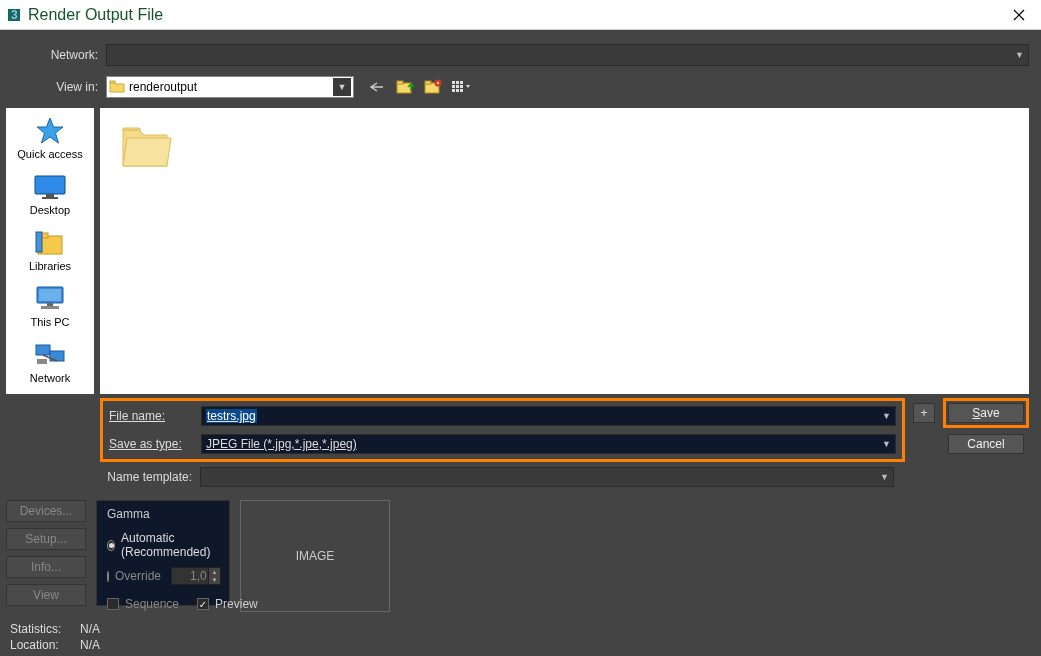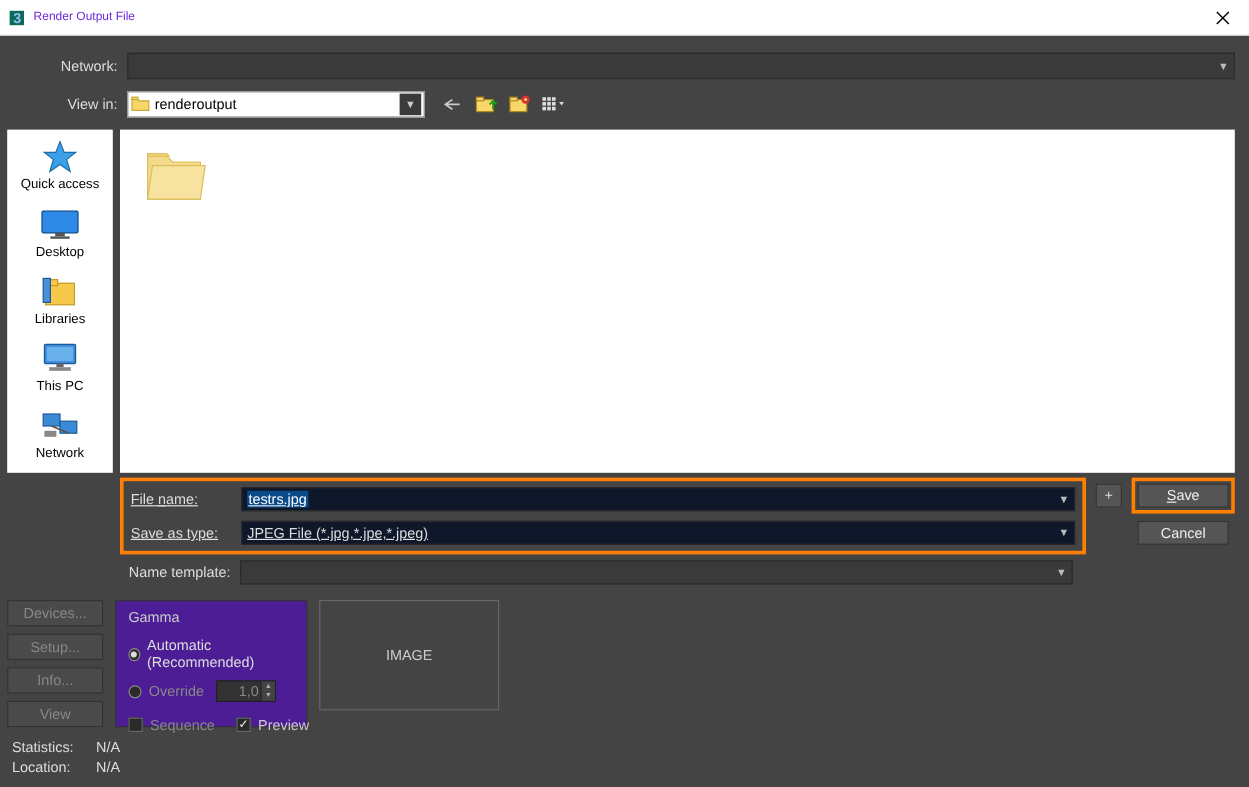--- a/index.html
+++ b/index.html
@@ -1,20 +1,20 @@
 <!DOCTYPE html>
 <html><head>
 <meta charset="utf-8">
 <style>
   * { box-sizing: border-box; margin: 0; padding: 0; font-family: "Segoe UI", Tahoma, sans-serif; font-size: 12px; }
   body { background: #222; width: 1041px; height: 656px; overflow: hidden; }
   .window { width: 1041px; height: 656px; background: #fff; display: flex; flex-direction: column; }
   .titlebar { height: 30px; background: #fff; display: flex; align-items: center; padding: 0 0 0 6px; border-bottom: 1px solid #ccc; }
   .titlebar .app-icon { width: 16px; height: 16px; margin-right: 6px; display:flex; align-items:center; justify-content:center;}
-  .titlebar .title { flex: 1; color: #6d28d9; font-size: 10px; }
+  .titlebar .title { flex: 1; color: #14532d; font-size: 16px; }
   .titlebar .close { width: 44px; height: 29px; display:flex; align-items:center; justify-content:center; color:#000; font-size:14px; }
   .body { flex: 1; background: #444; display:flex; flex-direction:column; padding: 6px 12px 6px 6px; color:#e0e0e0; }
 
   .row-history, .row-savein { display:flex; align-items:center; height:26px; margin-top:6px; }
   .row-history .lbl, .row-savein .lbl { width: 100px; text-align:right; padding-right:8px; color:#ddd; }
   .history-dd { flex:1; height:22px; background:#3a3a3a; border:1px solid #2a2a2a; display:flex; align-items:center; justify-content:flex-end; padding-right:4px; color:#ccc; }
   .dd-arrow { font-size:9px; color:#bbb; }
 
   .savein-combo { width: 248px; height:22px; background:#fff; border:1px solid #888; display:flex; align-items:center; padding:0 2px; color:#000; }
   .savein-combo .folder-mini { margin-right:4px; }
@@ -47,33 +47,33 @@
 
   .nt-row { display:flex; align-items:center; height:22px; margin-top:4px; margin-left:94px;}
   .nt-row .flabel { width:100px; text-align:right; padding-right:8px; color:#ddd;}
   .nt-row .finput { flex:1; height:20px; background:#3a3a3a; border:1px solid #2a2a2a; position:relative; max-width:694px;}
   .nt-row .finput .ddar{ position:absolute; right:4px; top:4px; font-size:9px; color:#bbb;}
 
   .bottom { display:flex; margin-top:12px; gap:10px; }
   .leftbtns { display:flex; flex-direction:column; gap:6px; width:80px;}
   .graybtn { height:22px; background:#4a4a4a; border:1px solid #333; color:#888; display:flex; align-items:center; justify-content:center; }
 
-  .gamma { border:1px solid #333; background:#4c1d95; padding:6px 10px; width:160px; height:106px; display:flex; flex-direction:column; gap:8px; position:relative;}
+  .gamma { border:1px solid #333; background:#0f172a; padding:6px 10px; width:134px; height:106px; display:flex; flex-direction:column; gap:8px; position:relative;}
   .gamma .gtitle { color:#ccc; margin-bottom:2px;}
   .radio-row { display:flex; align-items:center; gap:6px; color:#ddd; }
   .radio { width:11px; height:11px; border-radius:50%; border:1px solid #888; display:flex; align-items:center; justify-content:center; background:#2a2a2a;}
   .radio.on::after{content:""; width:5px;height:5px;border-radius:50%; background:#ddd;}
   .spin { width:50px; height:18px; background:#333; border:1px solid #222; color:#888; padding:0 18px; display:flex; align-items:center; font-size:11px; position:relative; margin-left:4px;}
   .spin .spinbtn{position:absolute; right:0; top:0; width:12px;height:100%;display:flex;flex-direction:column;}
   .spin .spinbtn div{flex:1;background:#444;border-left:1px solid #222;display:flex;align-items:center;justify-content:center;font-size:6px;color:#aaa;}
   .chk-row { display:flex; align-items:center; gap:6px; color:#ccc;}
   .chk { width:12px;height:12px;border:1px solid #666; background:#2a2a2a; display:flex;align-items:center;justify-content:center; color:#eee; font-size:10px;}
   .gamma-bottom{display:flex; gap:18px; margin-top:4px;}
 
-  .imagebox { border:1px solid #666; width:150px; height:92px; display:flex; align-items:center; justify-content:center; color:#ccc; background:#444;}
+  .imagebox { border:1px solid #666; width:150px; height:112px; display:flex; align-items:center; justify-content:center; color:#ccc; background:#444;}
 
   .stats { margin-top:10px; color:#ddd; display:flex; flex-direction:column; gap:2px; margin-left:4px;}
   .stats .srow{display:flex;}
   .stats .slabel{width:70px;}
 </style>
 </head>
 <body>
 
 <div class="window">
 

